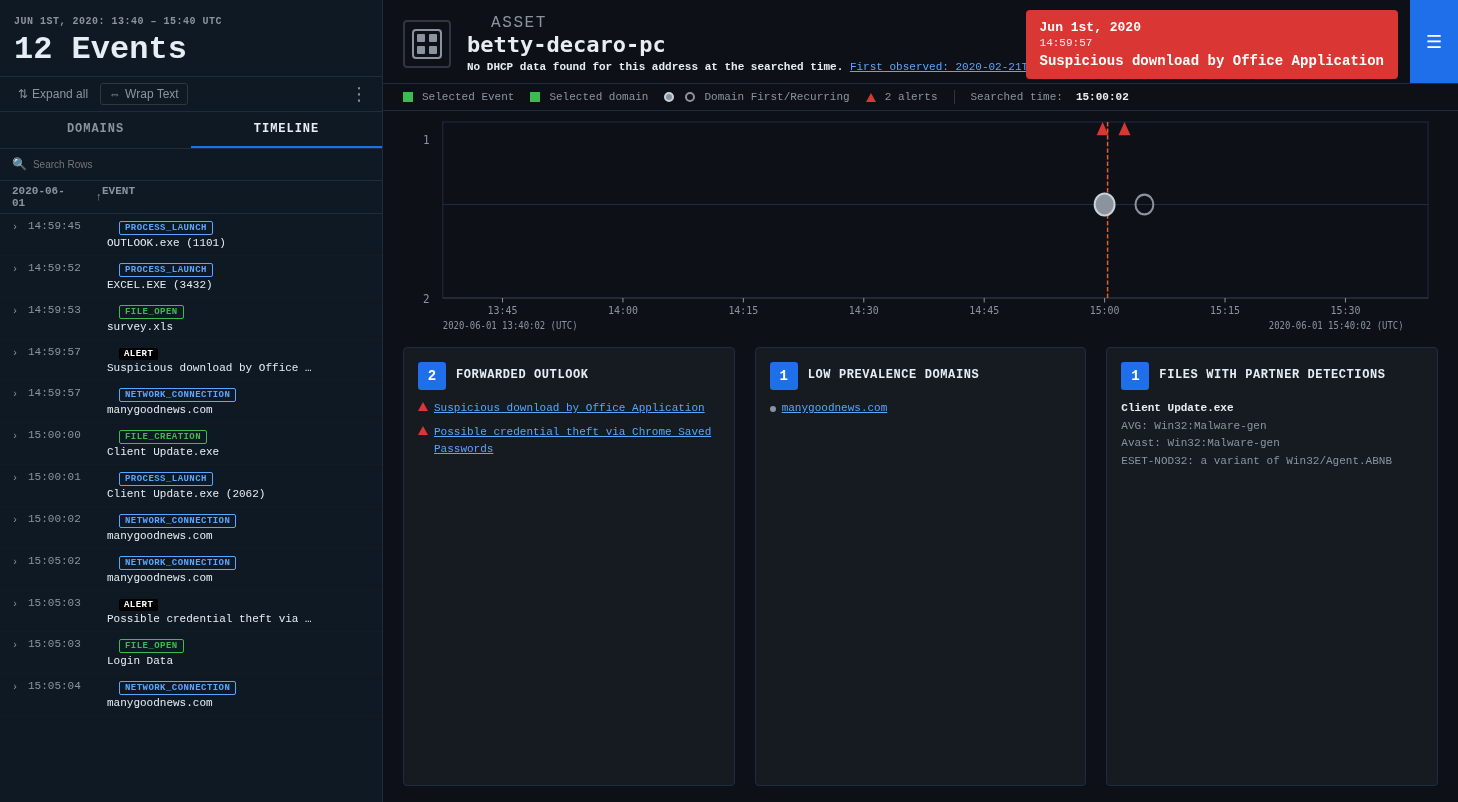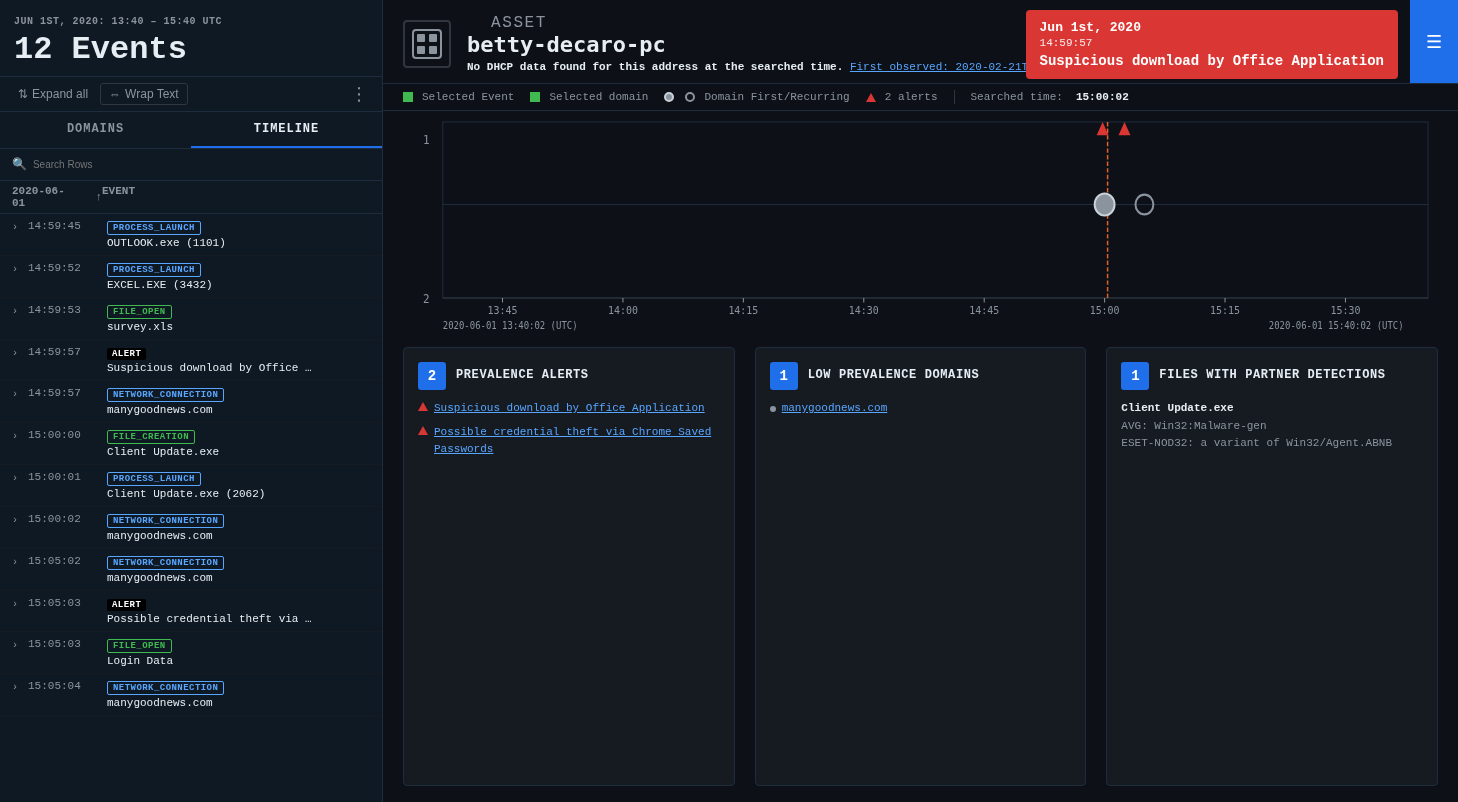--- a/index.html
+++ b/index.html
@@ -192,20 +192,21 @@
     }
 
     .badge {
       display: inline-block;
       font-size: 9px;
       font-weight: bold;
       padding: 1px 5px;
       border-radius: 2px;
       margin-bottom: 2px;
       letter-spacing: 0.05em;
+      margin-left: 12px;
     }
 
     .badge-process { color: #58a6ff; border: 1px solid #58a6ff; }
     .badge-file-open { color: #3fb950; border: 1px solid #3fb950; }
     .badge-file-create { color: #3fb950; border: 1px solid #3fb950; }
     .badge-network { color: #58a6ff; border: 1px solid #58a6ff; }
     .badge-alert { background: #000000; color: #fff; border: none; }
 
     .event-text {
       font-size: 11px;
@@ -751,21 +752,21 @@
     </svg>
   </div>
 
   <div class="bottom-sections">
 
     <div class="section-card">
       <div class="section-header">
         <div class="section-number">
           <span>2</span>
         </div>
-        <div class="section-title">PREVALENCE ALERTS</div>
+        <div class="section-title">FORWARDED OUTLOOK</div>
       </div>
       <div class="section-content">
         <div class="alert-item">
           <div class="alert-triangle"></div>
           <span class="alert-link">Suspicious download by Office Application</span>
         </div>
         <div class="alert-item">
           <div class="alert-triangle"></div>
           <span class="alert-link">Possible credential theft via Chrome Saved Passwords</span>
         </div>
@@ -791,19 +792,20 @@
       <div class="section-header">
         <div class="section-number">
           <span>1</span>
         </div>
         <div class="section-title">FILES WITH PARTNER DETECTIONS</div>
       </div>
       <div class="section-content">
         <div class="file-item">
           <div class="file-name">Client Update.exe</div>
           <div class="detection-text">AVG: Win32:Malware-gen</div>
+          <div class="detection-text">Avast: Win32:Malware-gen</div>
           <div class="detection-text">ESET-NOD32: a variant of Win32/Agent.ABNB</div>
         </div>
       </div>
     </div>
 
   </div>
 </div>
 
 </body></html>

